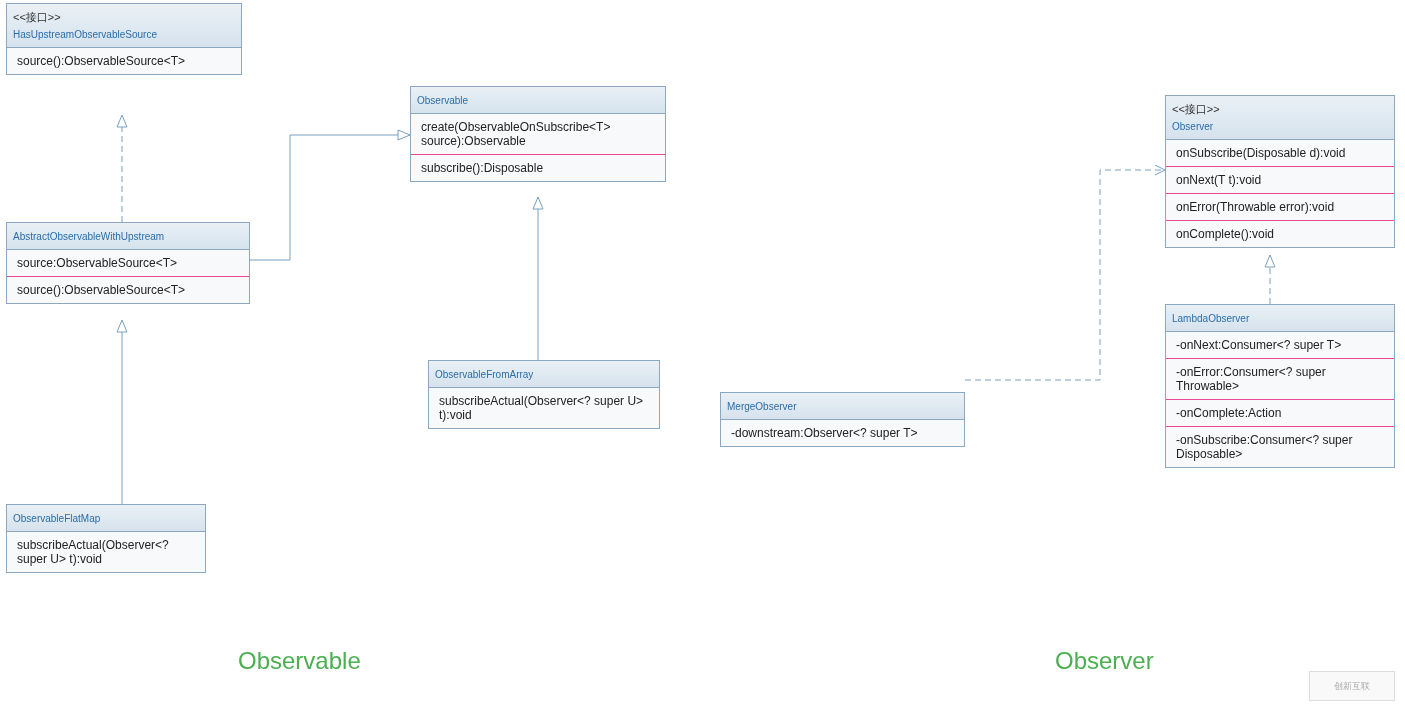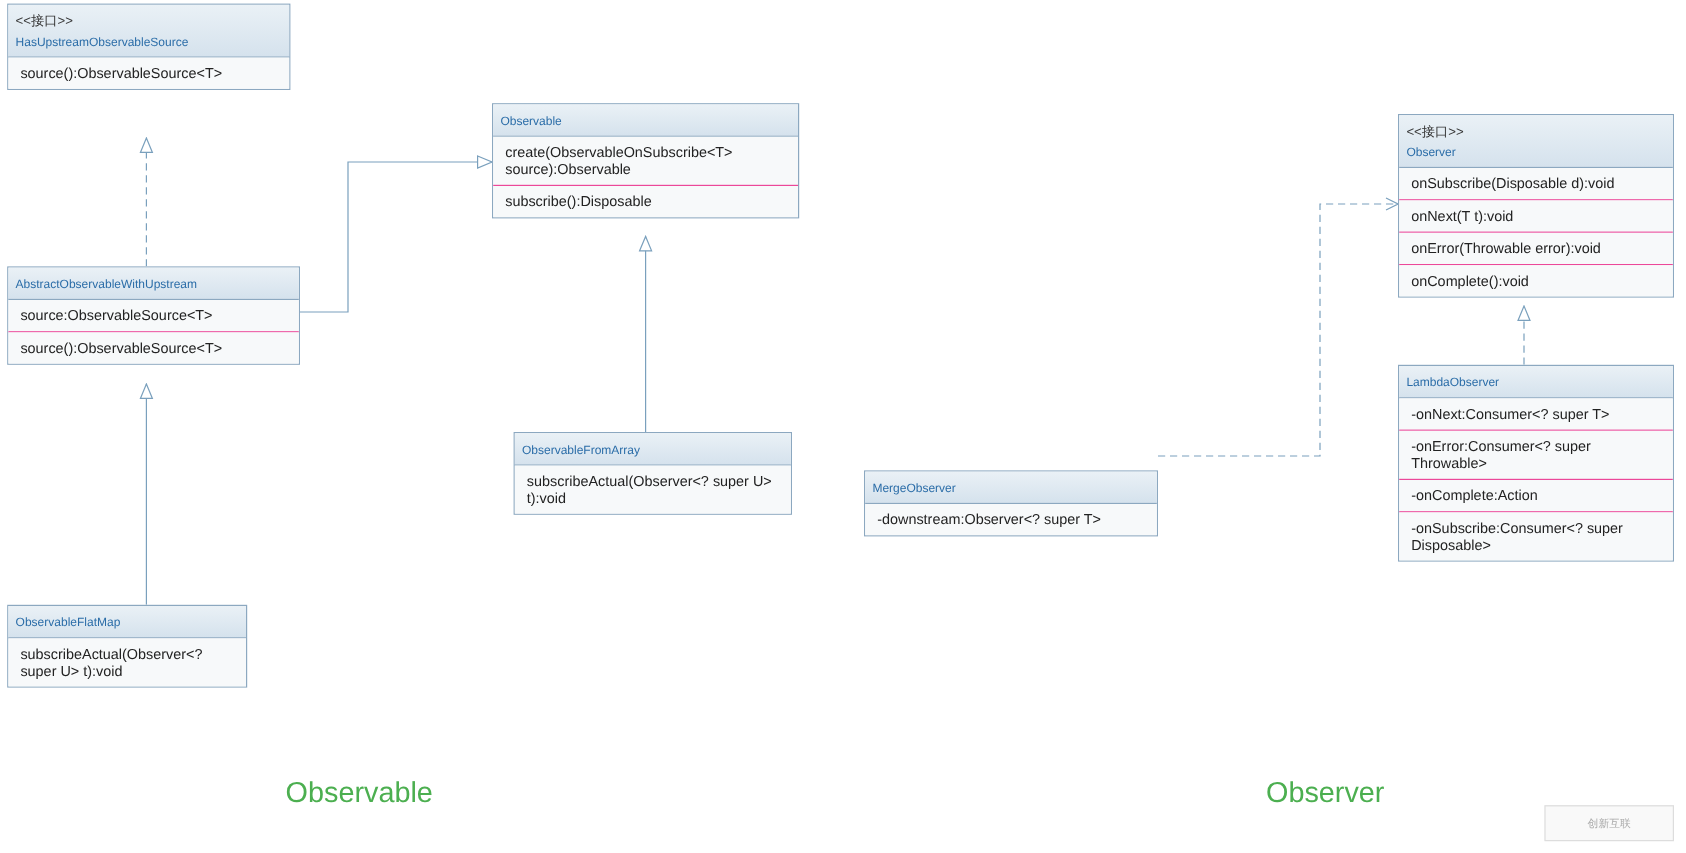--- a/index.html
+++ b/index.html
@@ -42,21 +42,21 @@
     .section-label {
       position: absolute;
       color: #4caf50;
       font-size: 24px;
       font-weight: 400;
     }
     .logo {
       position: absolute;
       right: 10px;
       bottom: 10px;
-      width: 108px;
+      width: 86px;
       height: 30px;
       border: 1px solid #ddd;
       display: flex;
       align-items: center;
       justify-content: center;
       font-size: 9px;
       color: #aaa;
       background: #f9f9f9;
     }
     svg.connectors {

